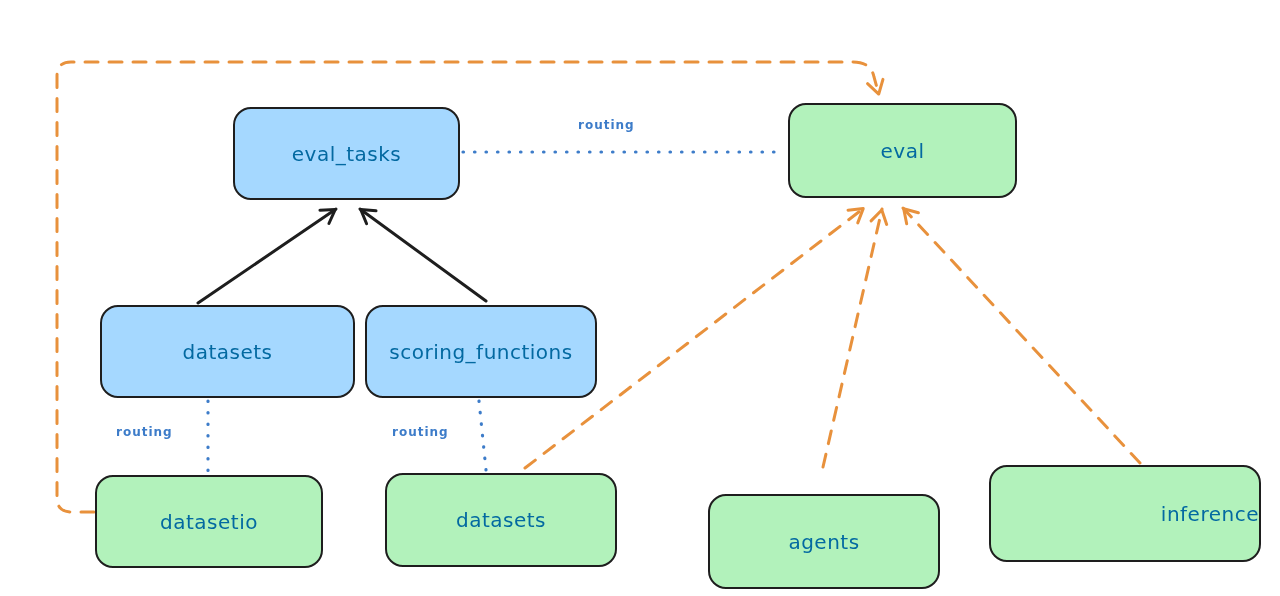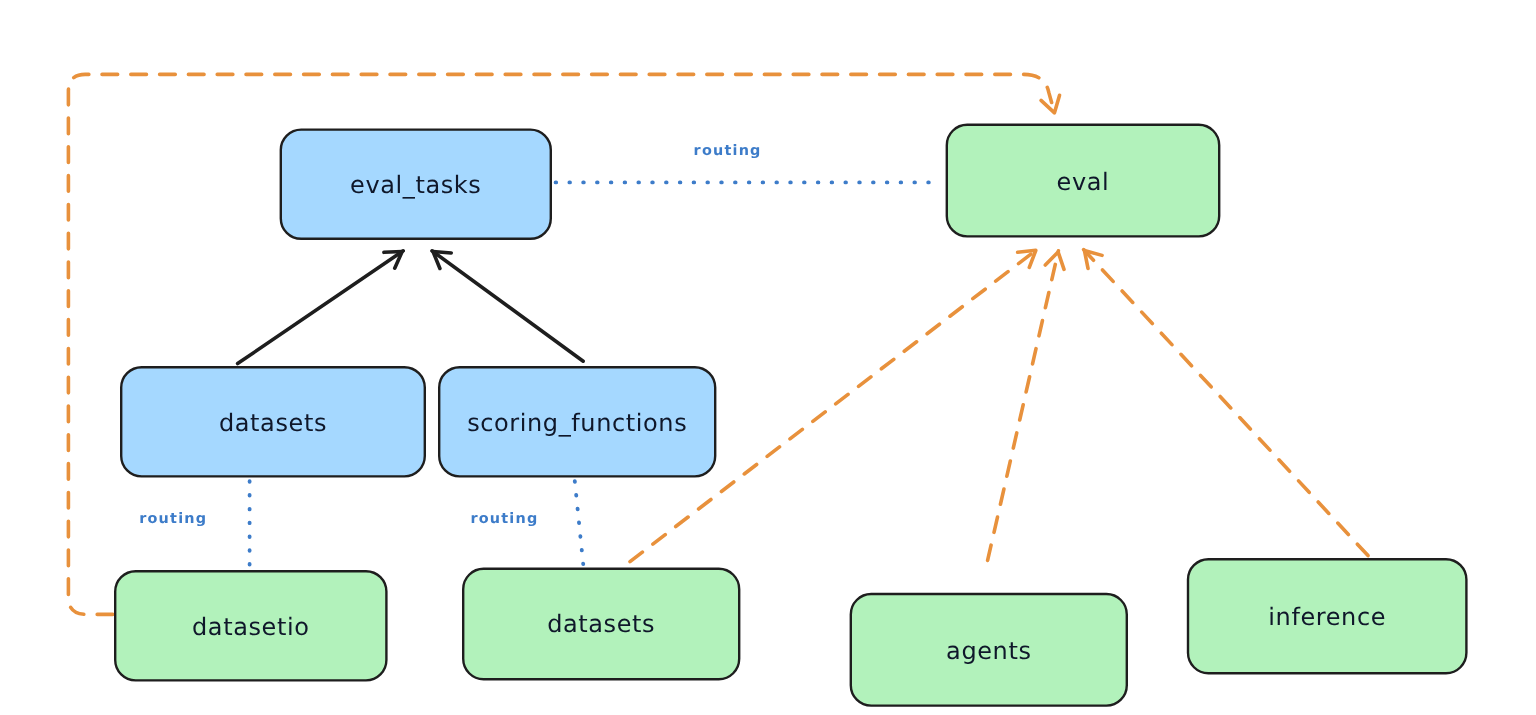--- a/index.html
+++ b/index.html
@@ -10,41 +10,41 @@
     font-family:"DejaVu Sans","Liberation Sans",sans-serif;
     overflow:hidden;
   }
   .edges{position:absolute;left:0;top:0;width:1280px;height:596px;}
   .node{
     position:absolute;
     display:flex;align-items:center;justify-content:center;
     border:2.5px solid #1e1e1e;
     border-radius:18px;
     font-size:20px;
-    color:#0f172a;
+    color:#0369a1;
     letter-spacing:.5px;
     box-sizing:border-box;
   }
   .node::before{ 
     content:"";position:absolute;left:6%;right:6%;top:-4px;height:7px;
     border-radius:50%;opacity:.55;z-index:-1;
   }
   .node.blue{background:#a5d8ff;}
   .node.blue::before{background:#a5d8ff;}
   .node.green{background:#b2f2bb;}
   .node.green::before{background:#b2f2bb;}
 
   .n-eval_tasks{left:233px;top:107px;width:227px;height:93px;}
   .n-eval{left:788px;top:103px;width:229px;height:95px;}
   .n-datasets{left:100px;top:305px;width:255px;height:93px;}
   .n-scoring_functions{left:365px;top:305px;width:232px;height:93px;}
   .n-datasetio{left:95px;top:475px;width:228px;height:93px;}
   .n-scoring{left:385px;top:473px;width:232px;height:94px;}
   .n-agents{left:708px;top:494px;width:232px;height:95px;}
-  .n-inference{left:989px;top:465px;width:234px;height:97px;}
+  .n-inference{left:989px;top:465px;width:272px;height:97px;justify-content:flex-end;}
 
   .routing-label{
     position:absolute;
     font-size:12px;font-weight:bold;
     color:#3d7cc9;letter-spacing:1px;
     white-space:nowrap;
   }
   .rl-top{left:578px;top:118px;}
   .rl-left{left:116px;top:425px;}
   .rl-mid{left:392px;top:425px;}

